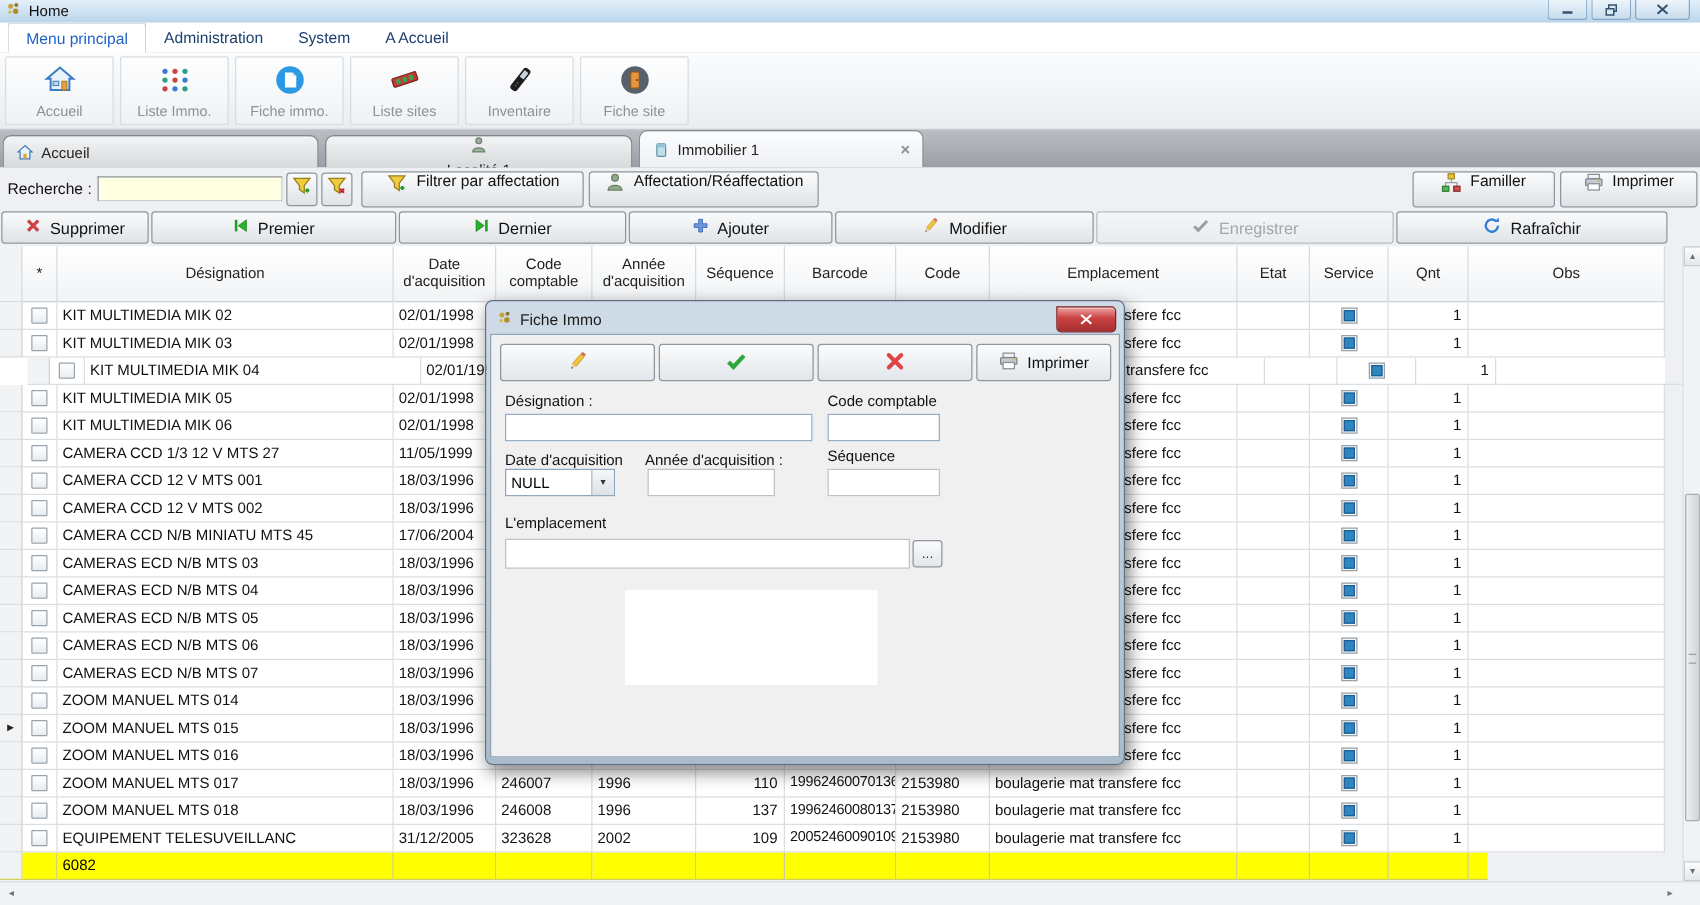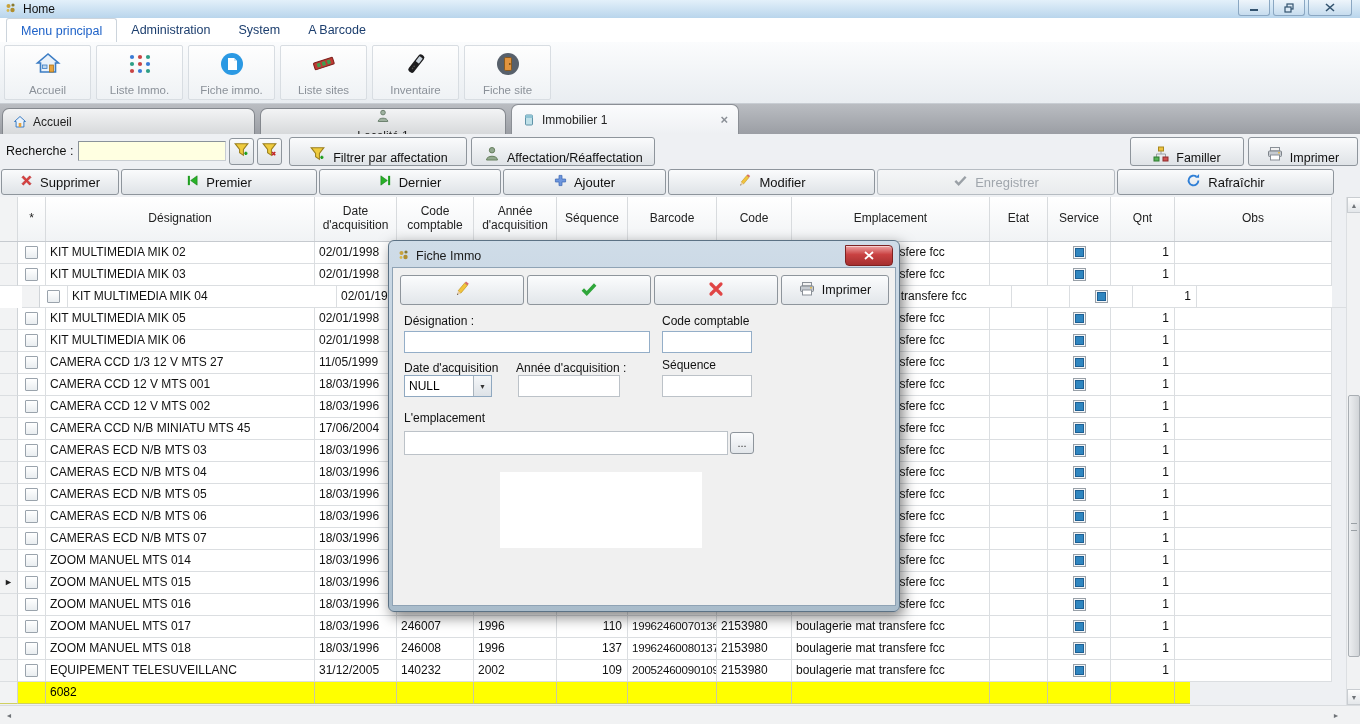--- a/index.html
+++ b/index.html
@@ -47,21 +47,21 @@
 
   
   .filterrow{position:absolute;top:134px;left:0;right:0;height:34px;background:#eef0f3;
     display:flex;align-items:center;}
   .search-label{font-size:12.5px;color:#111;margin-left:6px;}
   .search-input{width:140px;height:18px;margin-left:5px;background:#ffffe1;
     border:1px solid;border-color:#8a929a #c8cdd2 #c8cdd2 #8a929a;font:12px "Liberation Sans",sans-serif;padding:0 3px;}
   .mini-btn{width:23px;height:25px;margin-left:3px;border:1px solid #8e959c;border-radius:3px;
     background:linear-gradient(#fafbfc,#dfe3e7);display:flex;align-items:center;justify-content:center;}
   .bar-btn{height:29px;box-sizing:border-box;border:1px solid #8e959c;border-radius:3px;
-    background:linear-gradient(#fafbfc,#dfe3e7);display:flex;align-items:flex-end;justify-content:center;
+    background:linear-gradient(#fafbfc,#dfe3e7);display:flex;align-items:flex-start;justify-content:center;
     gap:7px;font-size:12.5px;color:#111;white-space:nowrap;}
   .btn-filtrer{width:178px;margin-left:7px;}
   .btn-affect{width:184px;margin-left:4px;}
   .btn-familler{position:absolute;left:1130px;top:3px;width:114px;}
   .btn-imprimer-top{position:absolute;left:1248px;top:3px;width:110px;}
 
   
   .actionrow{position:absolute;top:168px;left:0;right:0;height:29px;background:#eef0f3;
     display:flex;gap:2px;padding:1px;box-sizing:border-box;}
   .act-btn{height:26px;box-sizing:border-box;border:1px solid #8e959c;border-radius:3px;
@@ -171,21 +171,21 @@
             <path d="M1 1l8 7M9 1 1 8" stroke="#33536f" stroke-width="1.6"></path>
           </svg>
         </div>
     </div>
   </div>
 
   <div class="menubar" id="menubar">
       <div class="menu-item active">Menu principal</div>
       <div class="menu-item">Administration</div>
       <div class="menu-item">System</div>
-      <div class="menu-item">A Barcode</div>
+      <div class="menu-item">A Accueil</div>
     </div>
 
   <div class="ribbon" id="ribbon">
       <div class="ribbon-btn">
         <span class="ribbon-icon">
           <svg width="26" height="26" viewBox="0 0 26 26">
             <path d="M13 3 2.5 12h3v9h15v-9h3Z" fill="#eaf2fa" stroke="#3b7cc4" stroke-width="1.6"></path>
             <rect x="14.5" y="14" width="4" height="7" fill="#e8a33c" stroke="#a87420" stroke-width="0.8"></rect>
             <rect x="7.5" y="14" width="4.5" height="3.5" fill="#bcd6ec" stroke="#3b7cc4" stroke-width="0.8"></rect>
           </svg>
@@ -825,21 +825,21 @@
         <div class="td c-num">1</div>
         <div class="td c-text"></div>
       </div>
       <div class="trow" style="grid-template-columns: 18px 28px 269px 82px 77px 83px 71px 89px 75px 198px 58px 63px 64px 157px;">
         <div class="td c-gutter"></div>
         <div class="td c-chkcell">
           <span class="checkbox"></span>
         </div>
         <div class="td c-text">EQUIPEMENT TELESUVEILLANC</div>
         <div class="td c-text">31/12/2005</div>
-        <div class="td c-text">140232</div>
+        <div class="td c-text">323628</div>
         <div class="td c-text">2002</div>
         <div class="td c-num">109</div>
         <div class="td c-text c-barcode">20052460090109</div>
         <div class="td c-text">2153980</div>
         <div class="td c-text">boulagerie mat transfere fcc</div>
         <div class="td c-text"></div>
         <div class="td c-icon">
           <span class="service-box">
             <i></i>
           </span>

